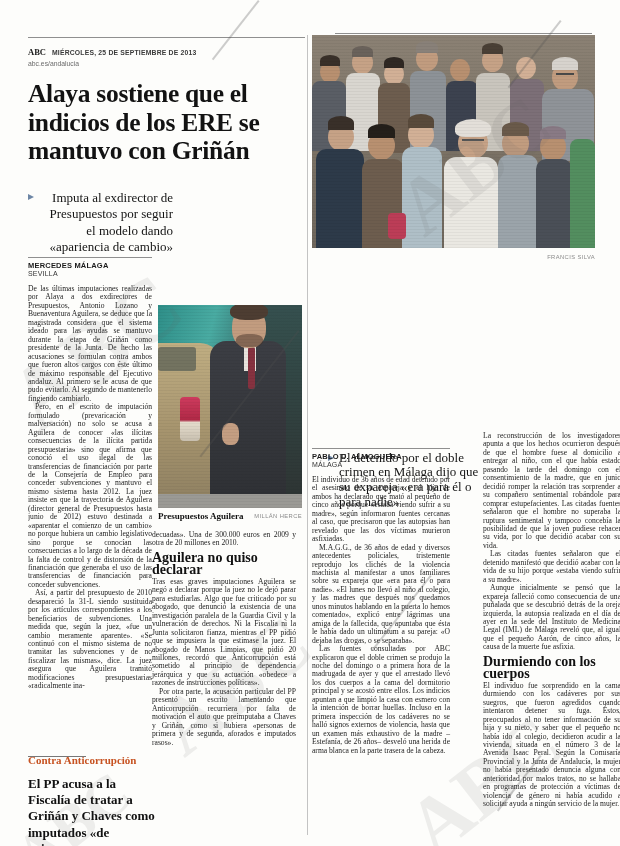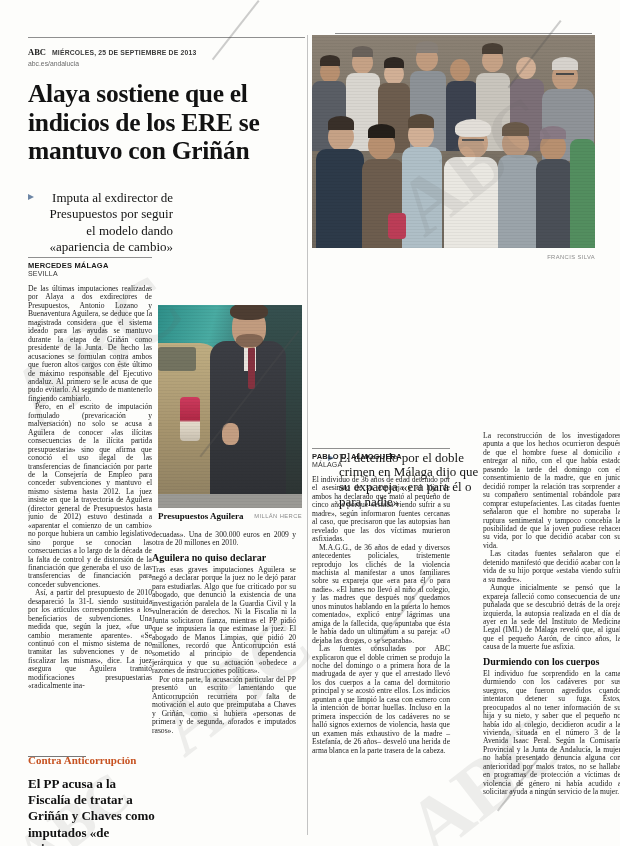--- a/index.html
+++ b/index.html
@@ -32,21 +32,21 @@
 
   
   .by{font-family:"Liberation Sans","DejaVu Sans",sans-serif;}
   .by-name{font-size:7.5px;font-weight:bold;color:#1a1a1a;letter-spacing:.2px;}
   .by-city{font-size:7px;color:#333;letter-spacing:.2px;}
 
   
   .body-text{font-size:7.6px;line-height:8.45px;text-align:justify;color:#232323;hyphens:auto;-webkit-hyphens:auto;}
   .body-text p{margin:0;}
   .body-text p + p{text-indent:7px;}
-  .subhead{font-weight:bold;font-size:10px;line-height:12px;margin:4px 0 2px;color:#111;text-align:left;}
+  .subhead{font-weight:bold;font-size:14px;line-height:12px;margin:4px 0 2px;color:#111;text-align:left;}
 
   
   .cap-row{font-size:9px;}
   .cap{font-weight:bold;color:#111;line-height:11px;}
   .credit{font-family:"Liberation Sans",sans-serif;font-size:5.8px;color:#8a8a8a;letter-spacing:.4px;}
 
   
   .kicker{font-weight:bold;font-size:11px;color:#c75322;}
   .sidebar-text{font-weight:bold;font-size:13px;line-height:16.2px;color:#111;}
 

